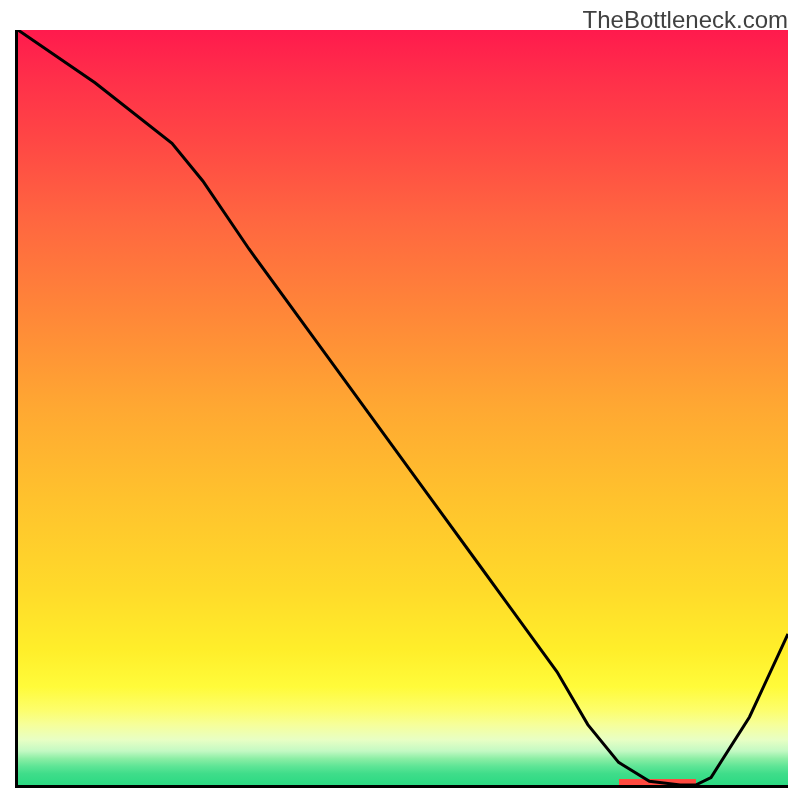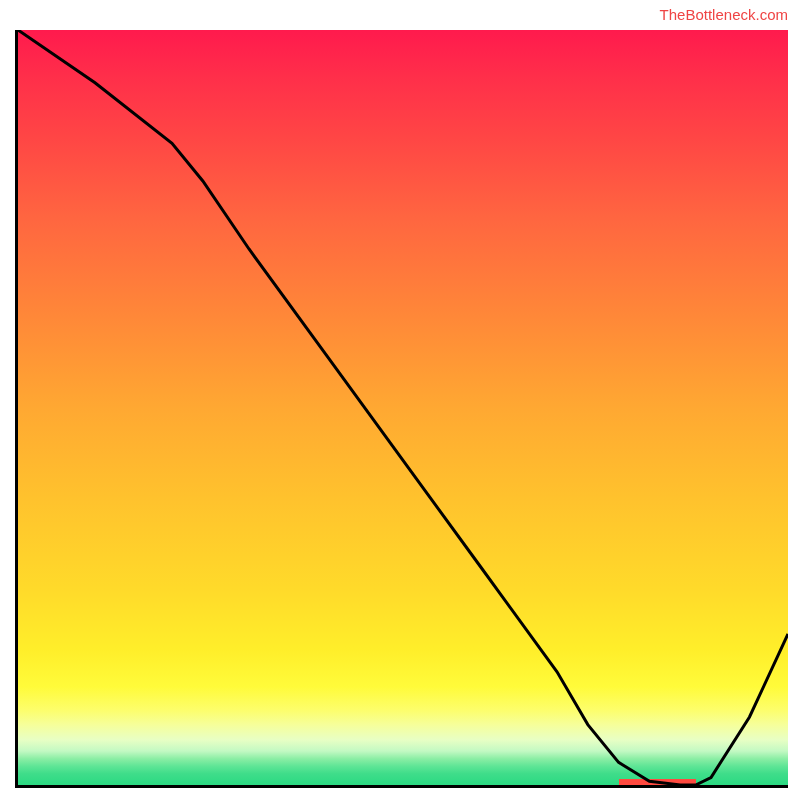--- a/index.html
+++ b/index.html
@@ -8,22 +8,22 @@
     width: 800px;
     height: 800px;
     position: relative;
     font-family: Arial, sans-serif;
     background: #ffffff;
   }
   .watermark {
     position: absolute;
     top: 6px;
     right: 12px;
-    color: #ef4444;
-    font-size: 15px;
+    color: #404040;
+    font-size: 24px;
     font-weight: normal;
     z-index: 10;
     text-align: center;
   }
   .chart-container {
     position: absolute;
     top: 30px;
     left: 15px;
     width: 770px;
     height: 755px;

